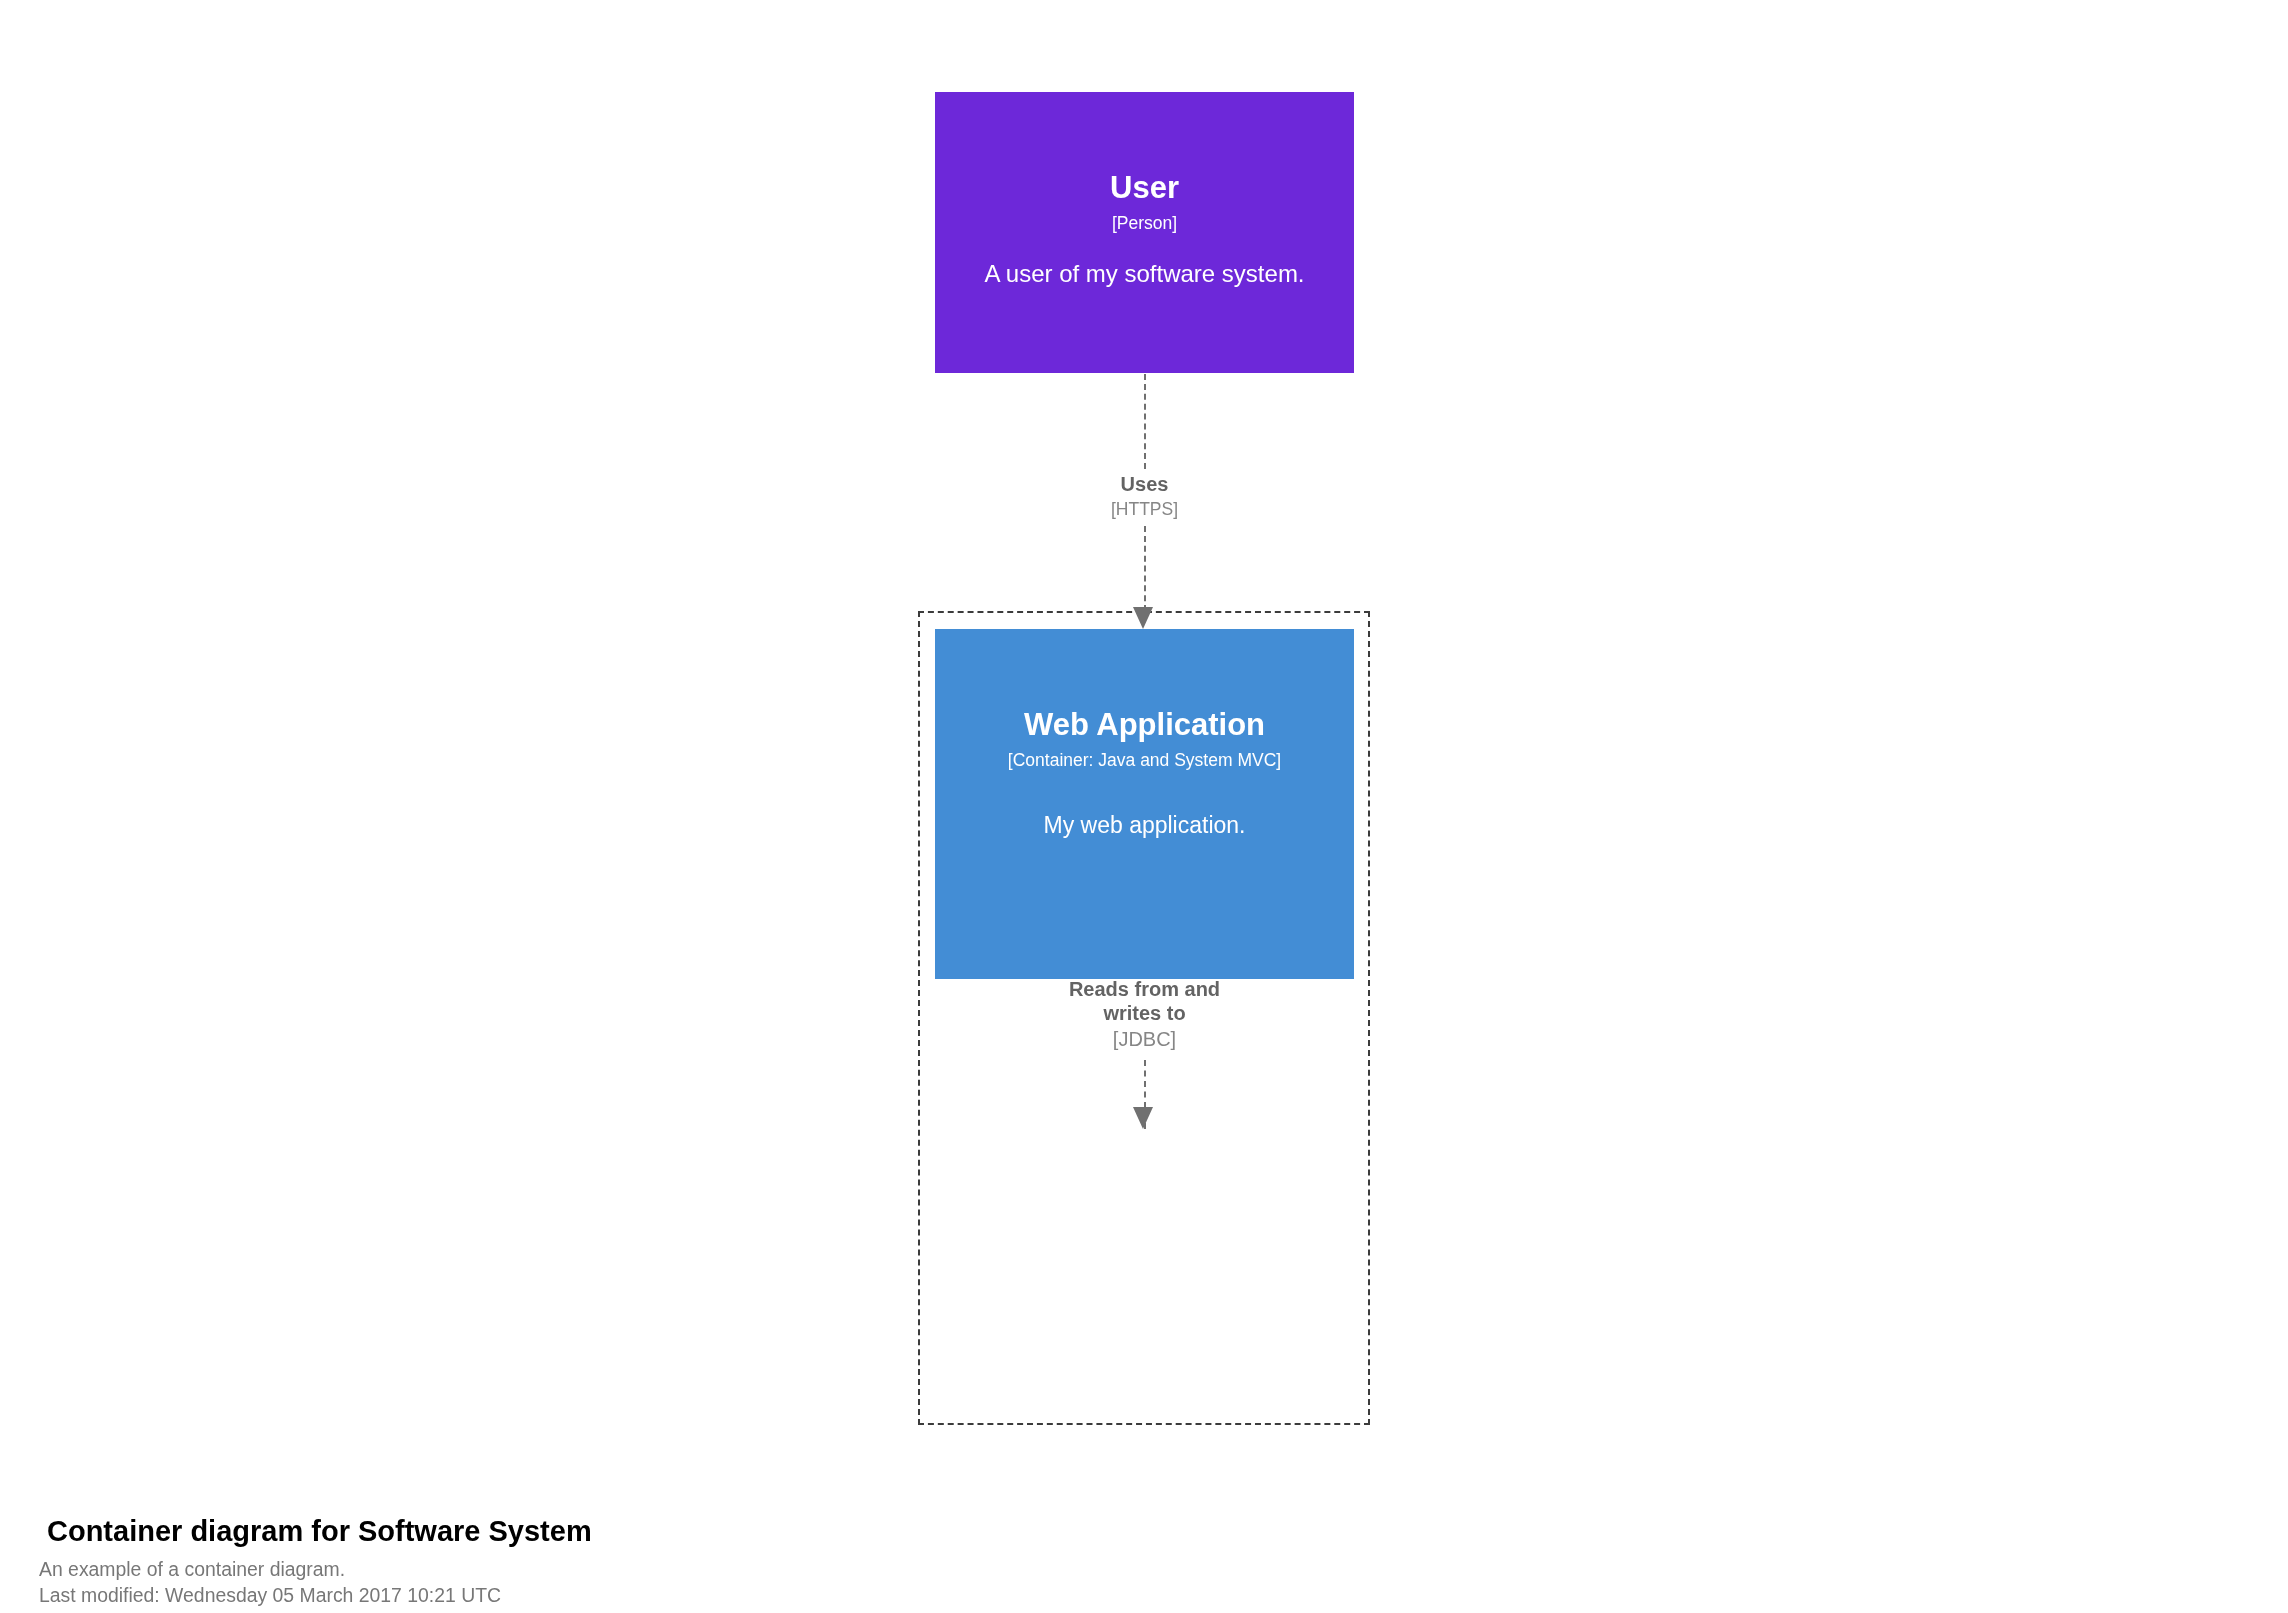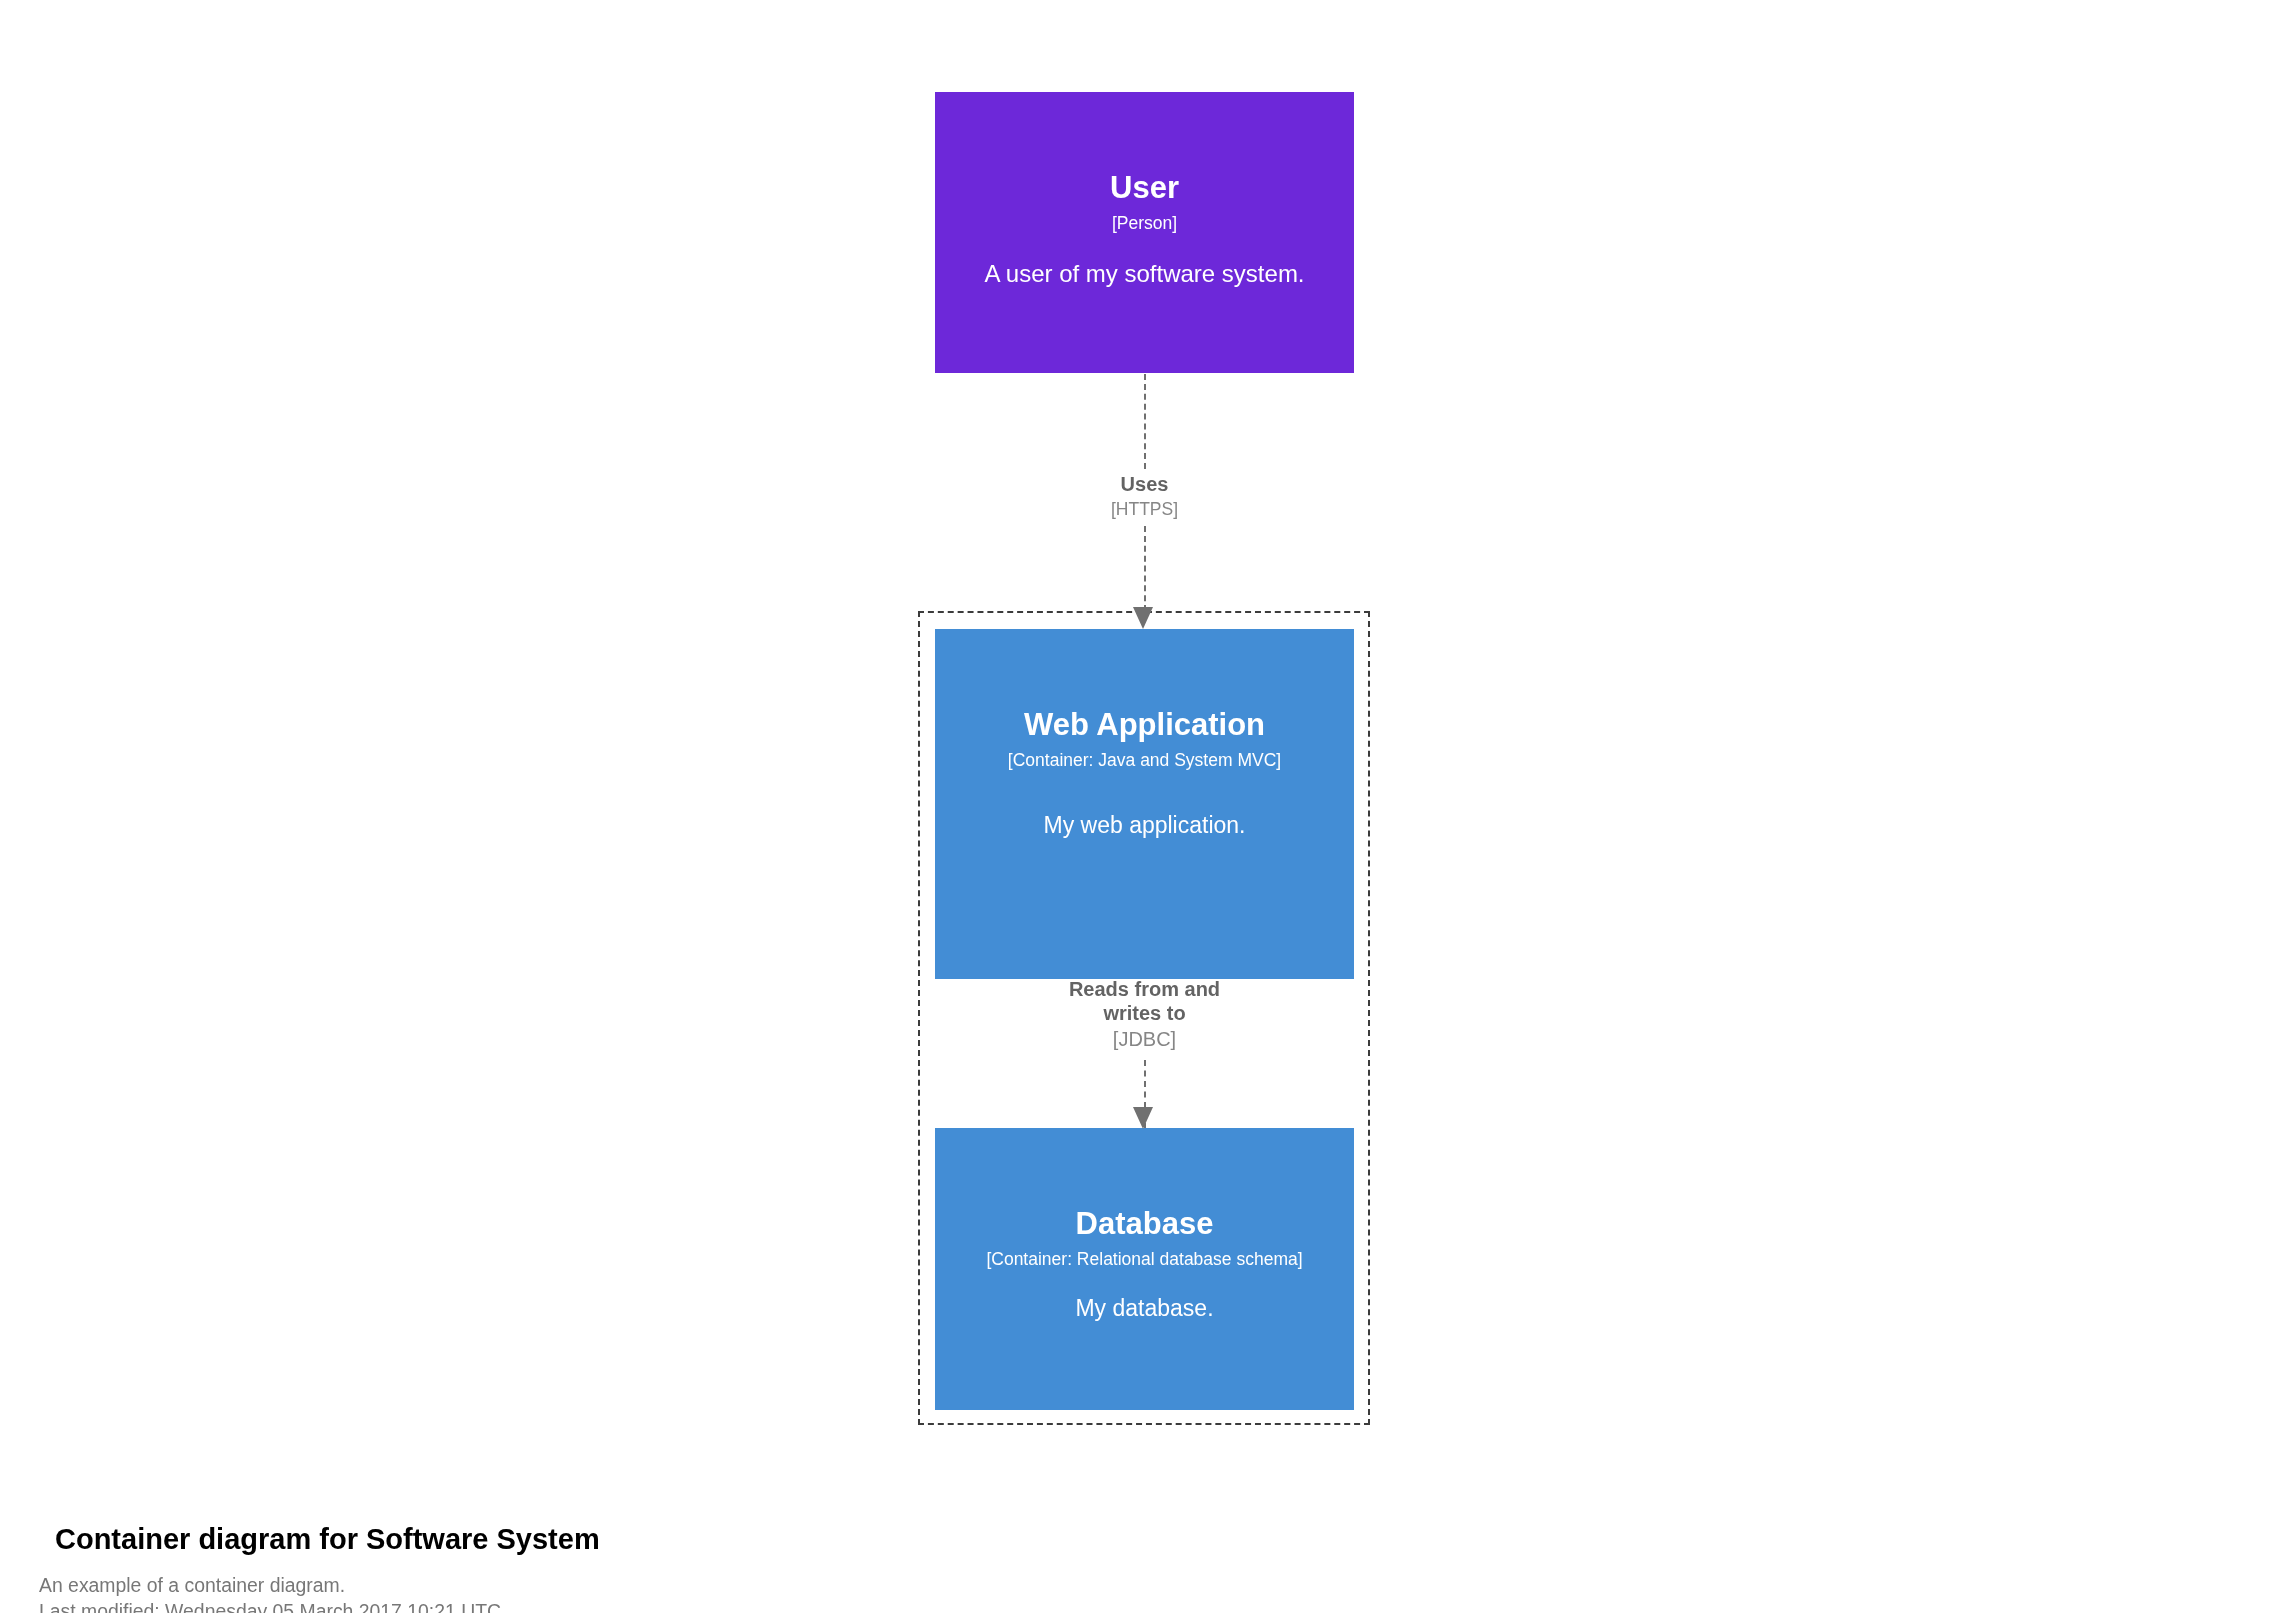--- a/index.html
+++ b/index.html
@@ -173,21 +173,21 @@
     position: absolute;
     left: 39px;
     top: 1506px;
     width: 1108px;
     z-index: 6;
   }
   #caption .caption-title {
     font-size: 29px;
     font-weight: bold;
     color: #000000;
-    margin: 16px;
+    margin: 8px;
     line-height: 1.2;
   }
   #caption .caption-sub {
     font-size: 19.4px;
     color: #777777;
     margin: 5.5px 0 0 0;
     line-height: 1.25;
   }
   #caption .caption-modified {
     font-size: 19.4px;
@@ -228,27 +228,20 @@
   </div>
 
   <div class="rel-line" id="rel-reads-line-a"></div>
   <div class="rel-label" id="rel-reads-label">
     <p class="rel-desc">Reads from and<br>writes to</p>
     <p class="rel-tech">[JDBC]</p>
   </div>
   <div class="rel-line" id="rel-reads-line-b"></div>
   <div class="rel-arrow" id="rel-reads-arrow"></div>
 
-  <div class="node" id="node-database">
-    <div class="node-inner">
-      <p class="node-name">Database</p>
-      <p class="node-meta">[Container: Relational database schema]</p>
-      <p class="node-desc">My database.</p>
-    </div>
-  </div>
 
   <div id="caption">
     <p class="caption-title">Container diagram for Software System</p>
     <p class="caption-sub">An example of a container diagram.</p>
     <p class="caption-modified">Last modified: Wednesday 05 March 2017 10:21 UTC</p>
   </div>
 
 </div>
 
 

